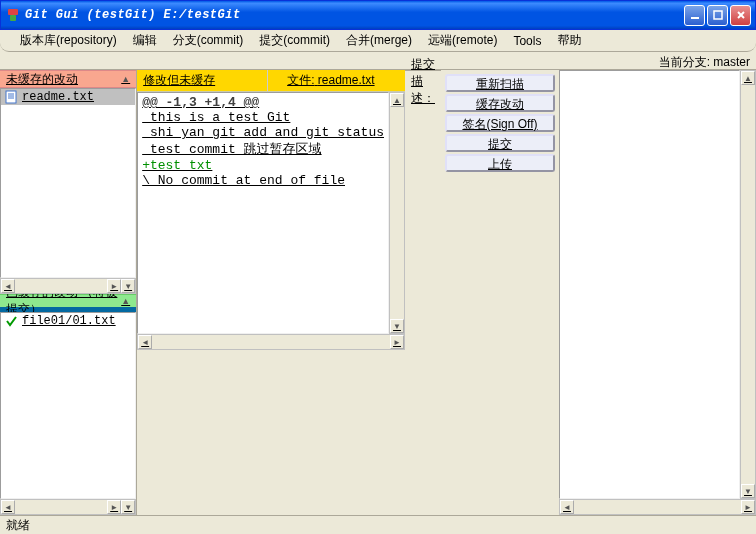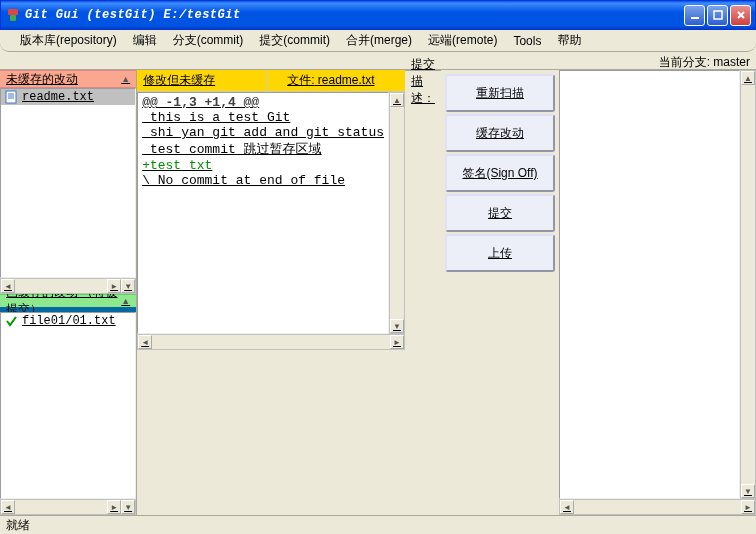--- a/index.html
+++ b/index.html
@@ -59,21 +59,21 @@
 
 
 .commit-row { display: flex; border-top: 1px solid #aca899; height: 22px; align-items: center; background: #ece9d8; }
 .commit-label { padding: 0 6px; }
 .radio-group { margin-left: auto; display: flex; gap: 4px; padding-right: 6px; }
 .radio-opt { display: flex; align-items: center; gap: 2px; cursor: pointer; }
 .radio-opt input { margin: 0; }
 
 .bottom-area { display: flex; flex: 1; }
 .button-col { width: 118px; display: flex; flex-direction: column; gap: 2px; padding: 4px; background: #ece9d8; }
-.action-btn { height: 38px; border: 2px outset #e0e0f8; background: #eceef8; cursor: pointer; font-family: inherit; font-size: 12px; border-radius: 3px; }
+.action-btn { height: 18px; border: 2px outset #e0e0f8; background: #eceef8; cursor: pointer; font-family: inherit; font-size: 12px; border-radius: 3px; }
 .commit-text-wrap { flex: 1; display: flex; flex-direction: column; }
 .commit-text { flex: 1; border: 1px inset #f0f0f0; background: white; font-family: "Courier New", monospace; padding: 2px; resize: none; outline: none; }
 
 
 .statusbar { height: 21px; background: #ece9d8; border-top: 1px solid #aca899; padding: 1px 6px; }
 </style>
 </head>
 <body>
 
 <div class="titlebar">

